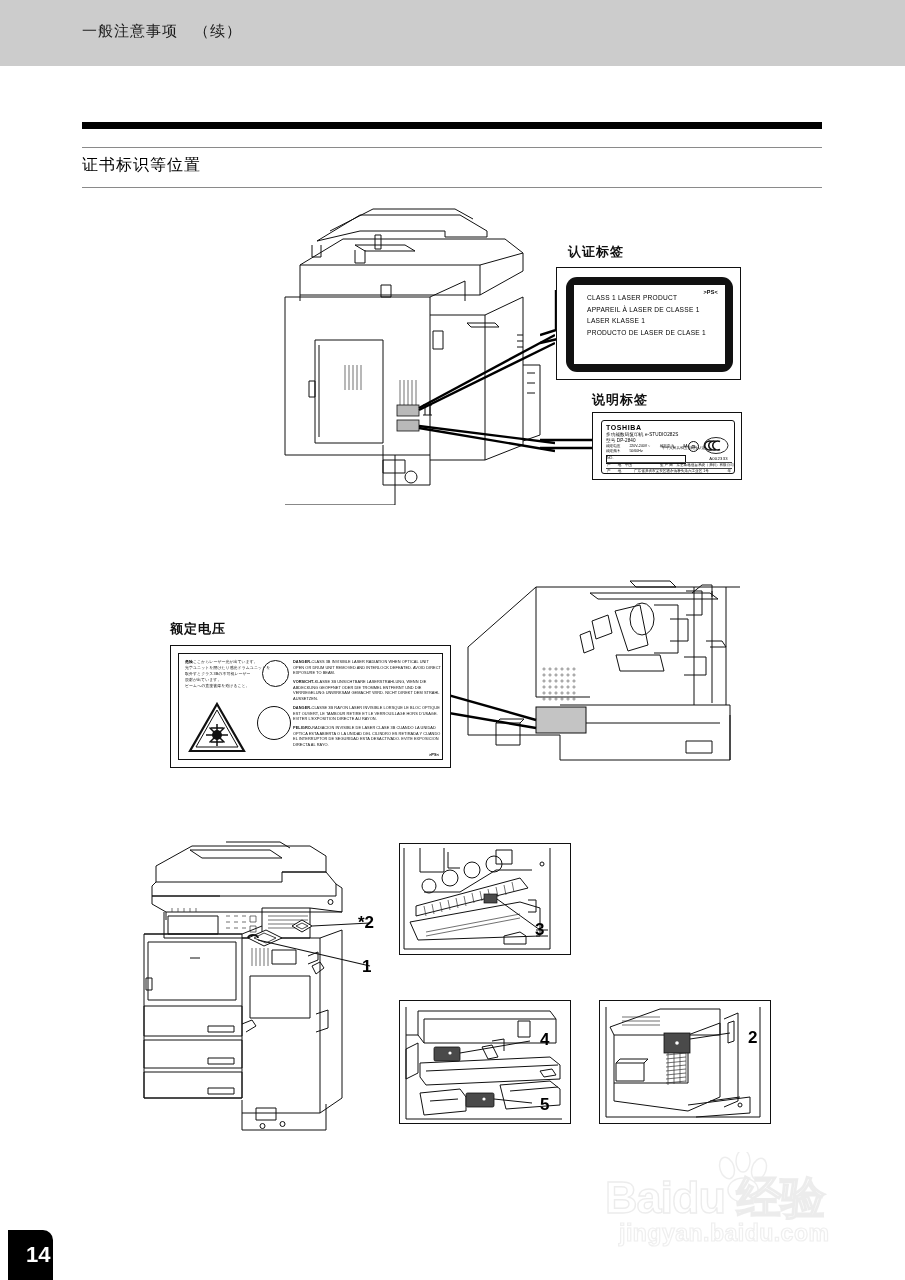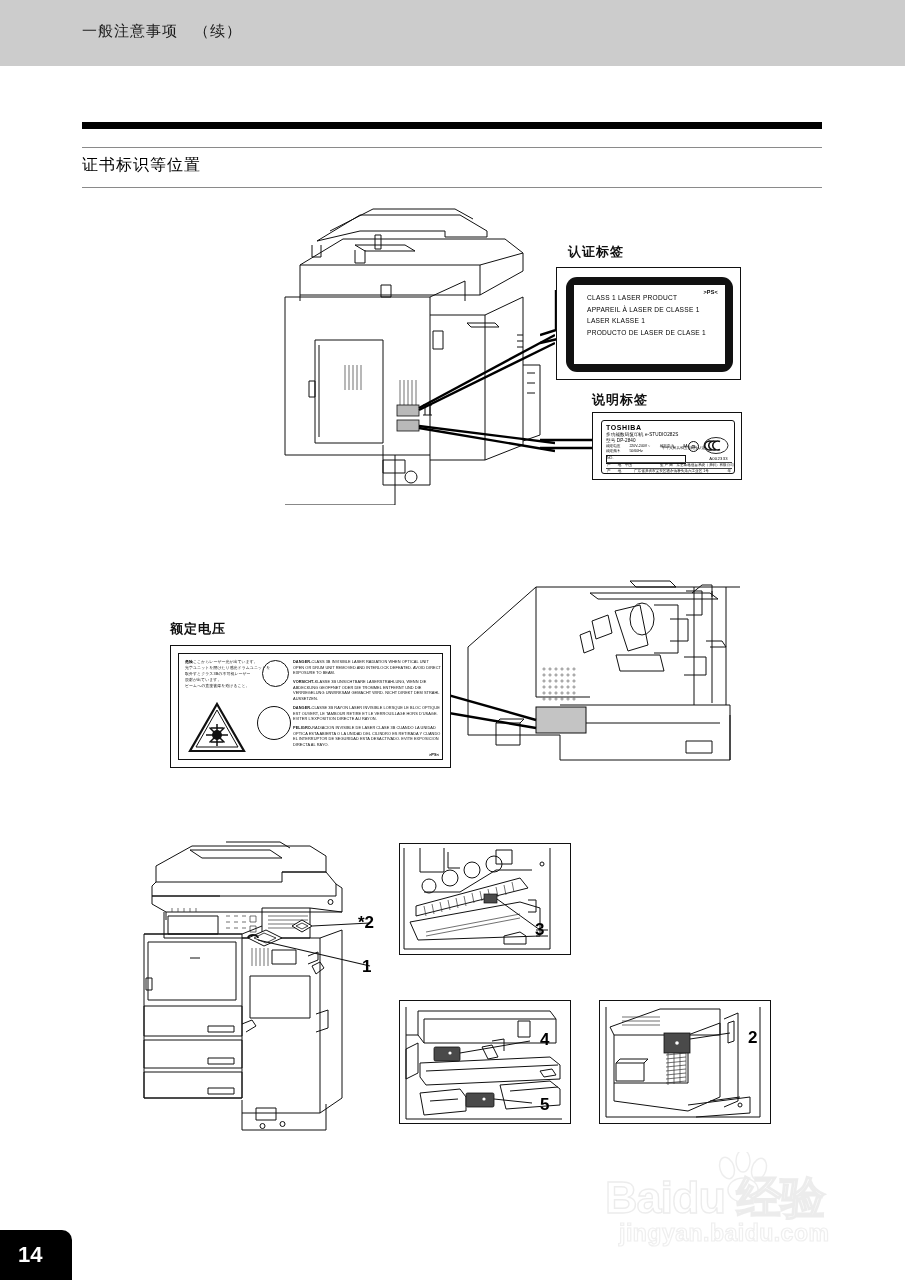--- a/index.html
+++ b/index.html
@@ -267,22 +267,22 @@
     position: absolute;
     font-size: 17px;
     font-weight: bold;
     color: #000;
     font-family: "Liberation Sans", sans-serif;
   }
 
   
   .page-tab {
     position: absolute;
-    left: 0; bottom: 0;
-    width: 72px; height: 50px;
+    left: 8px; bottom: 0;
+    width: 45px; height: 50px;
     background: #000;
     border-top-right-radius: 10px;
   }
   .page-num {
     position: absolute;
     left: 18px; top: 12px;
     color: #fff;
     font-size: 22px;
     font-weight: bold;
   }

